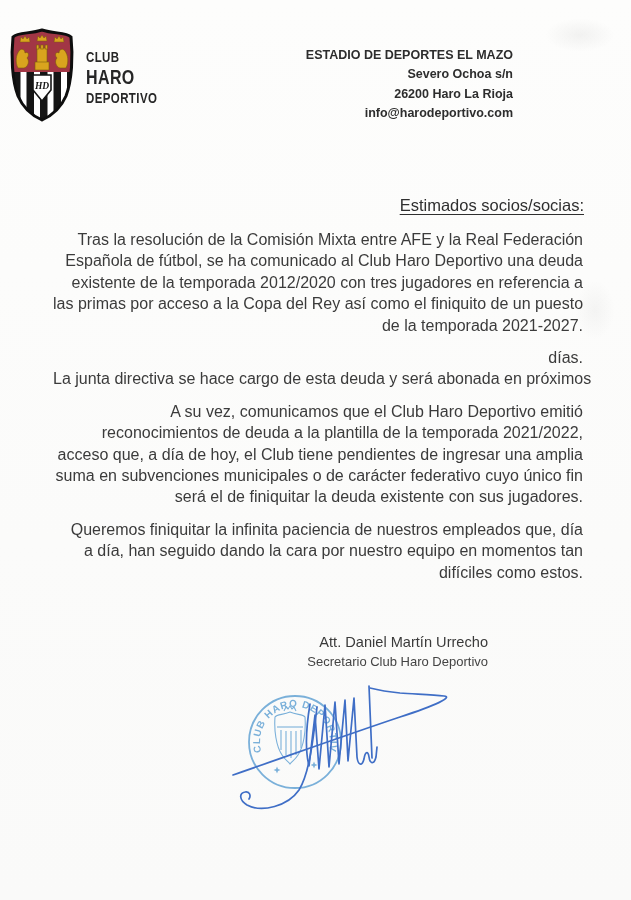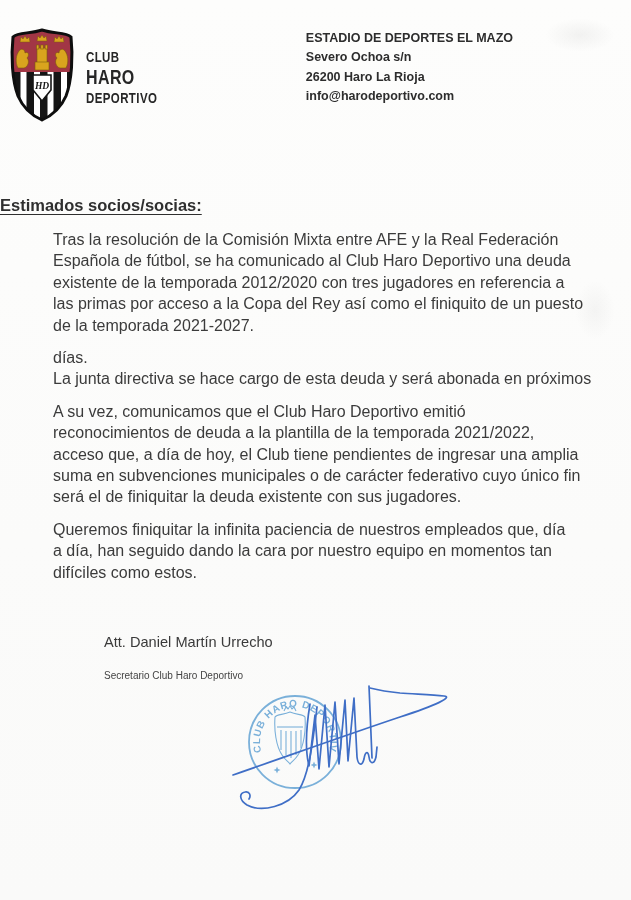--- a/index.html
+++ b/index.html
@@ -23,44 +23,44 @@
     position:absolute;left:86px;top:48px;
     color:#262626;font-weight:bold;
     transform:scaleX(0.82);transform-origin:left top;
     letter-spacing:0.5px;white-space:nowrap;
   }
   .clubname .w1{font-size:14px;line-height:18px;}
   .clubname .w2{font-size:19.5px;line-height:22px;}
   .clubname .w3{font-size:14px;line-height:20px;}
 
   .address{
-    position:absolute;top:29px;right:118px;
-    font-weight:bold;color:#2d2d2d;
+    position:absolute;top:46px;right:118px;
+    text-align:right;font-weight:bold;color:#2d2d2d;
     font-size:12.5px;line-height:19.3px;white-space:nowrap;
   }
 
   
   .salutation{
     position:absolute;top:196px;left:0;width:584px;
-    text-align:left;font-weight:bold;font-size:16.5px;color:#2f2f2f;
+    text-align:right;font-weight:normal;font-size:16.5px;color:#2f2f2f;
     text-decoration:underline;text-underline-offset:3px;
   }
   .bodytext{
     position:absolute;left:53px;top:229px;width:530px;
     font-size:16px;color:#3b3b3b;
   }
-  .para{margin:0 0 11px 0;}
+  .para{margin:0 0 11px 0;text-align:right;}
   .line{line-height:21.4px;white-space:nowrap;}
 
   .closing{
-    position:absolute;left:104px;top:633px;width:400px;
-    text-align:left;color:#3a3a3a;
+    position:absolute;left:88px;top:633px;width:400px;
+    text-align:right;color:#3a3a3a;
   }
   .closing .att{font-size:14.6px;line-height:18px;}
-  .closing .role{font-size:10px;line-height:16px;margin-top:17px;color:#444;}
+  .closing .role{font-size:13px;line-height:16px;margin-top:3px;color:#444;}
 
   .stampwrap{position:absolute;left:180px;top:668px;}
 </style>
 </head>
 <body>
 
 <div class="page">
   <div class="smudge"></div>
   <div class="smudge2"></div>
 

